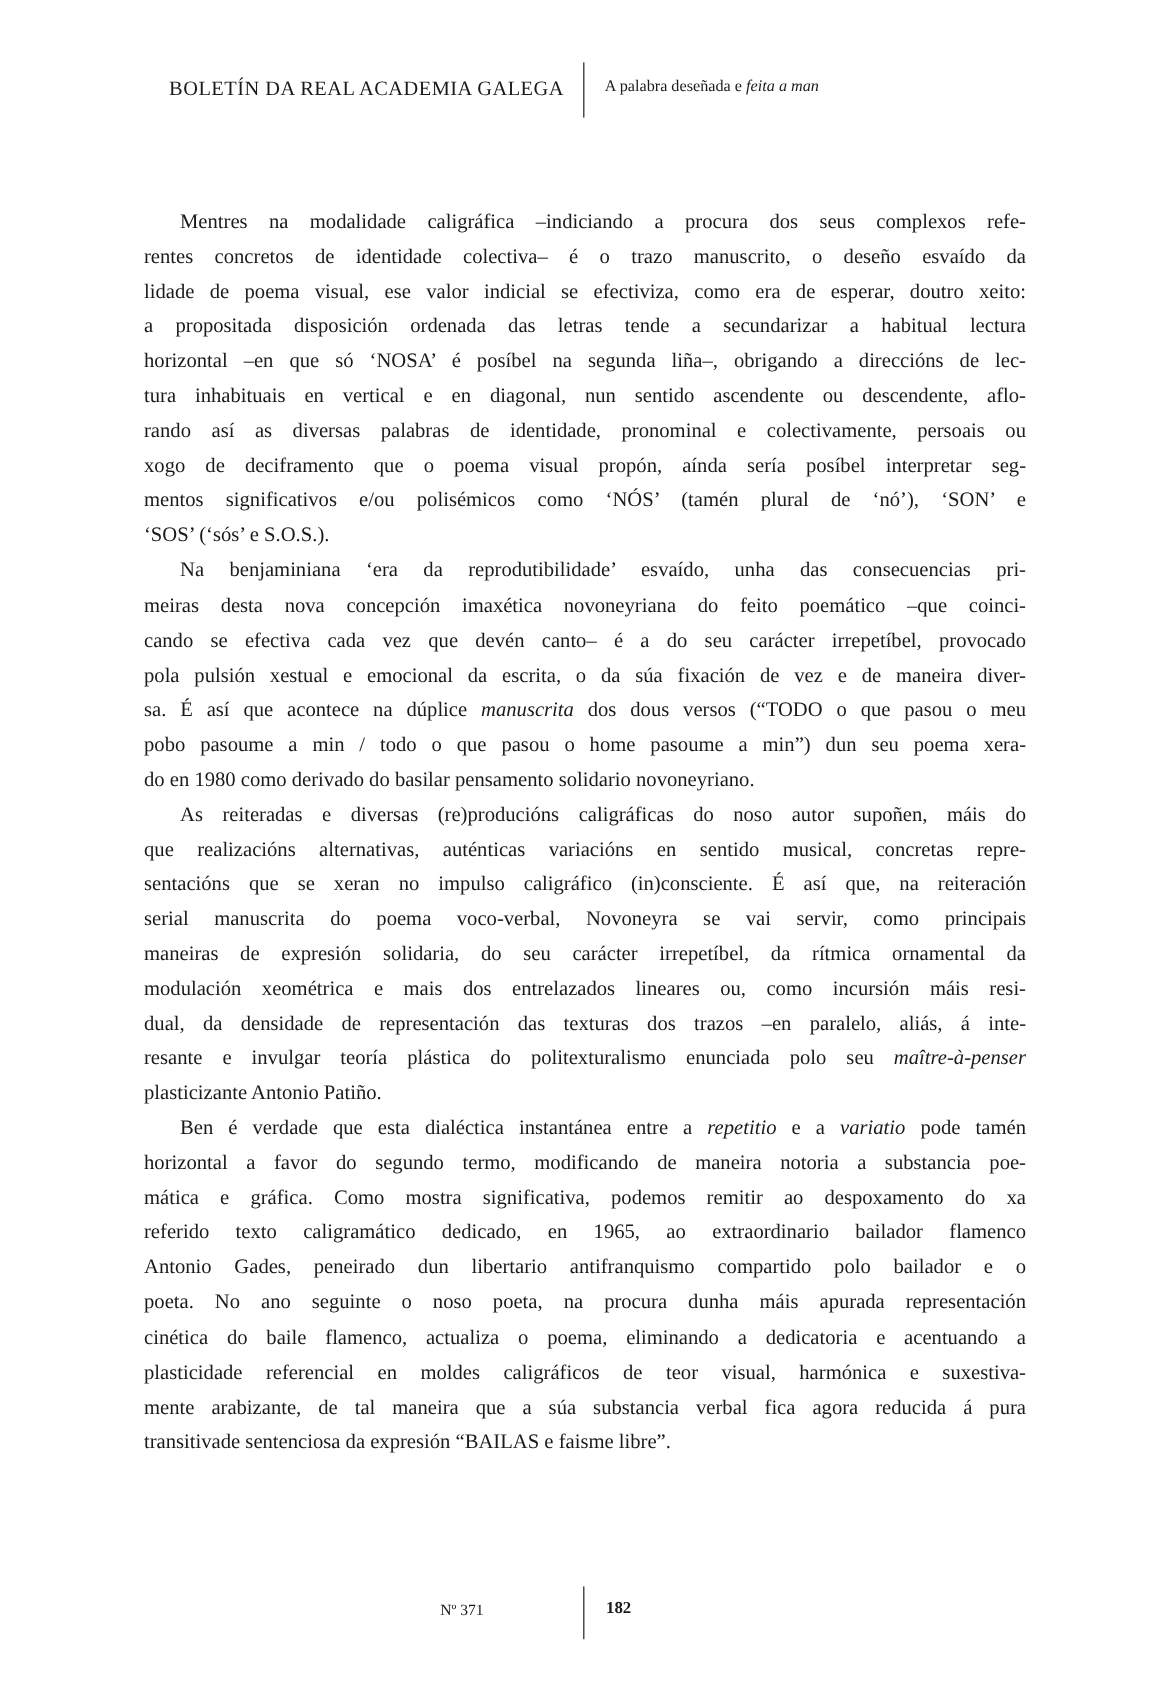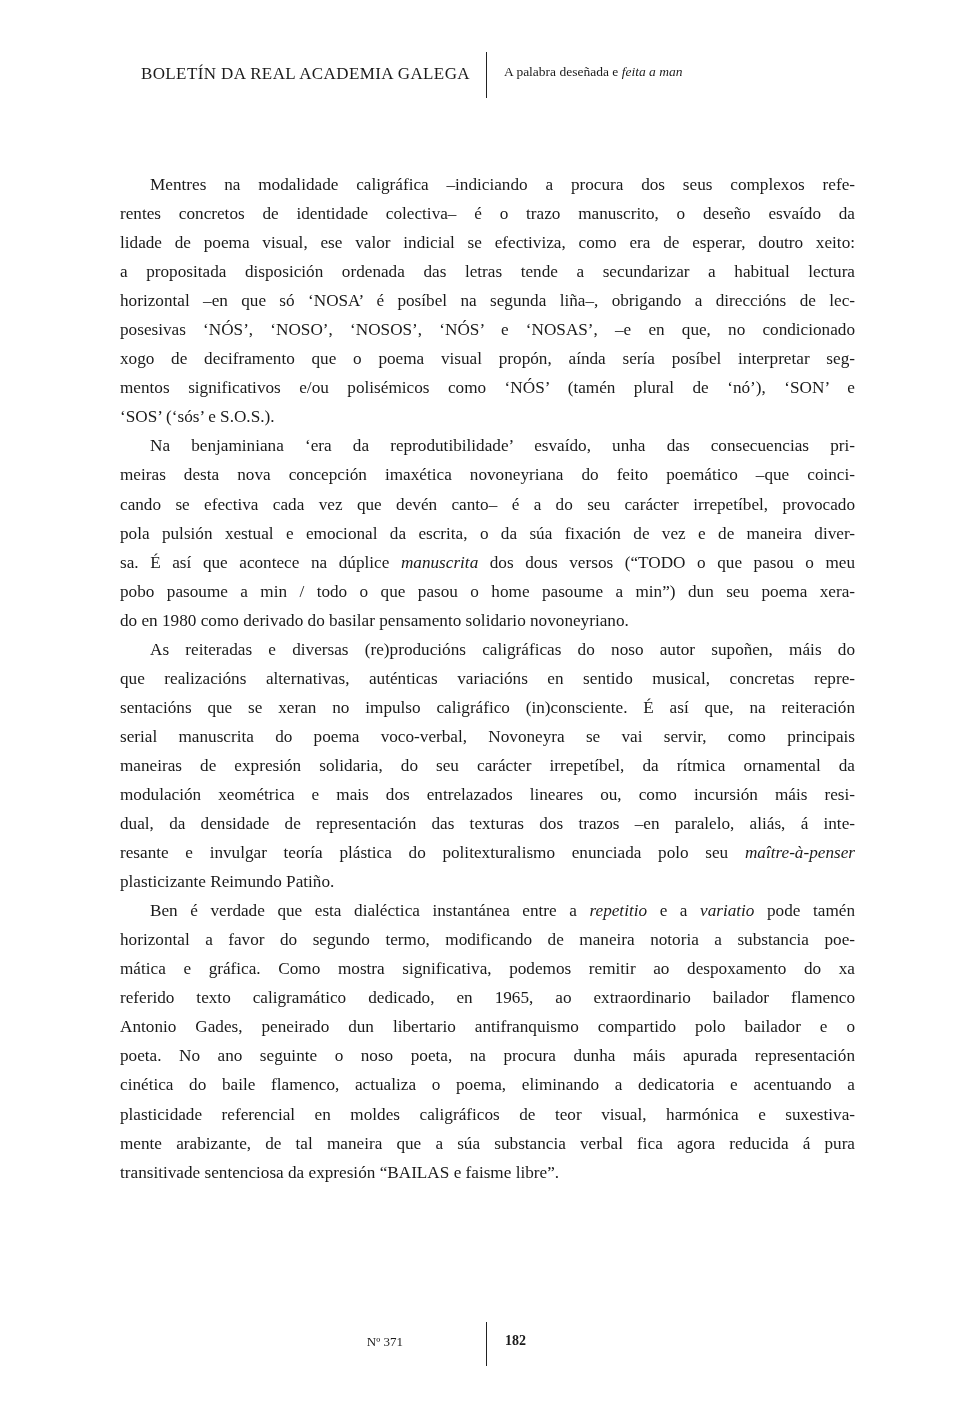--- a/index.html
+++ b/index.html
@@ -35,21 +35,22 @@
   <div class="rh-right"><span>A palabra deseñada e </span><i>feita a man</i></div>
 </div>
 
 <div class="body-text" id="body-text">
     <div>
       <div class="line indent"><span>Mentres na modalidade caligráfica –indiciando a procura dos seus complexos refe-</span></div>
       <div class="line"><span>rentes concretos de identidade colectiva– é o trazo manuscrito, o deseño esvaído da</span></div>
       <div class="line"><span>lidade de poema visual, ese valor indicial se efectiviza, como era de esperar, doutro xeito:</span></div>
       <div class="line"><span>a propositada disposición ordenada das letras tende a secundarizar a habitual lectura</span></div>
       <div class="line"><span>horizontal –en que só ‘NOSA’ é posíbel na segunda liña–, obrigando a direccións de lec-</span></div>
-      <div class="line"><span>posesivas ‘NÓS’, ‘NOSO’, ‘NOSOS’, ‘NÓS’ e ‘NOSAS’, –e en que, no condicionado</span></div>
+      <div class="line"><span>tura inhabituais en vertical e en diagonal, nun sentido ascendente ou descendente, aflo-</span></div>
+      <div class="line"><span>rando así as diversas palabras de identidade, pronominal e colectivamente, persoais ou</span></div>
       <div class="line"><span>xogo de deciframento que o poema visual propón, aínda sería posíbel interpretar seg-</span></div>
       <div class="line"><span>mentos significativos e/ou polisémicos como ‘NÓS’ (tamén plural de ‘nó’), ‘SON’ e</span></div>
       <div class="line last"><span>‘SOS’ (‘sós’ e S.O.S.).</span></div>
     </div>
     <div>
       <div class="line indent"><span>Na benjaminiana ‘era da reprodutibilidade’ esvaído, unha das consecuencias pri-</span></div>
       <div class="line"><span>meiras desta nova concepción imaxética novoneyriana do feito poemático –que coinci-</span></div>
       <div class="line"><span>cando se efectiva cada vez que devén canto– é a do seu carácter irrepetíbel, provocado</span></div>
       <div class="line"><span>pola pulsión xestual e emocional da escrita, o da súa fixación de vez e de maneira diver-</span></div>
       <div class="line"><span>sa. É así que acontece na dúplice </span><i>manuscrita</i><span> dos dous versos (“TODO o que pasou o meu</span></div>
@@ -58,21 +59,21 @@
     </div>
     <div>
       <div class="line indent"><span>As reiteradas e diversas (re)producións caligráficas do noso autor supoñen, máis do</span></div>
       <div class="line"><span>que realizacións alternativas, auténticas variacións en sentido musical, concretas repre-</span></div>
       <div class="line"><span>sentacións que se xeran no impulso caligráfico (in)consciente. É así que, na reiteración</span></div>
       <div class="line"><span>serial manuscrita do poema voco-verbal, Novoneyra se vai servir, como principais</span></div>
       <div class="line"><span>maneiras de expresión solidaria, do seu carácter irrepetíbel, da rítmica ornamental da</span></div>
       <div class="line"><span>modulación xeométrica e mais dos entrelazados lineares ou, como incursión máis resi-</span></div>
       <div class="line"><span>dual, da densidade de representación das texturas dos trazos –en paralelo, aliás, á inte-</span></div>
       <div class="line"><span>resante e invulgar teoría plástica do politexturalismo enunciada polo seu </span><i>maître-à-penser</i></div>
-      <div class="line last"><span>plasticizante Reimundo Patiño.</span></div>
+      <div class="line last"><span>plasticizante Antonio Patiño.</span></div>
     </div>
     <div>
       <div class="line indent"><span>Ben é verdade que esta dialéctica instantánea entre a </span><i>repetitio</i><span> e a </span><i>variatio</i><span> pode tamén</span></div>
       <div class="line"><span>horizontal a favor do segundo termo, modificando de maneira notoria a substancia poe-</span></div>
       <div class="line"><span>mática e gráfica. Como mostra significativa, podemos remitir ao despoxamento do xa</span></div>
       <div class="line"><span>referido texto caligramático dedicado, en 1965, ao extraordinario bailador flamenco</span></div>
       <div class="line"><span>Antonio Gades, peneirado dun libertario antifranquismo compartido polo bailador e o</span></div>
       <div class="line"><span>poeta. No ano seguinte o noso poeta, na procura dunha máis apurada representación</span></div>
       <div class="line"><span>cinética do baile flamenco, actualiza o poema, eliminando a dedicatoria e acentuando a</span></div>
       <div class="line"><span>plasticidade referencial en moldes caligráficos de teor visual, harmónica e suxestiva-</span></div>

